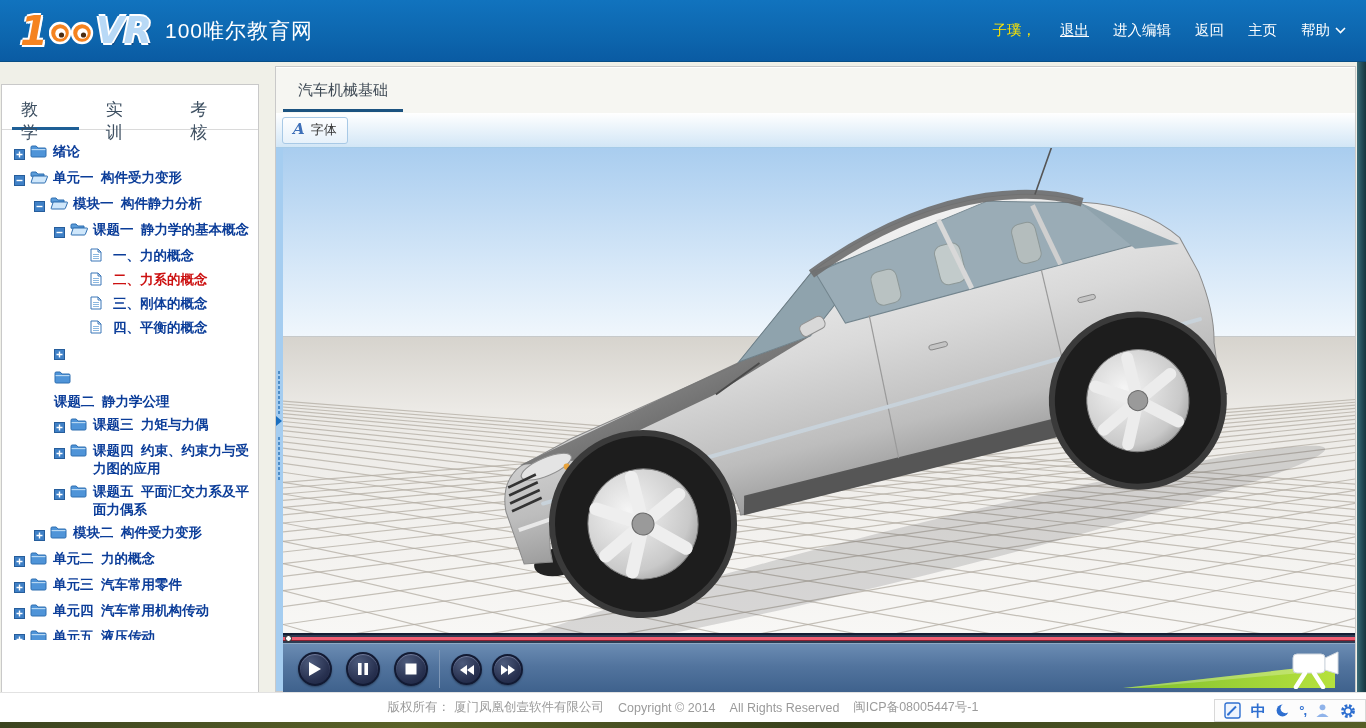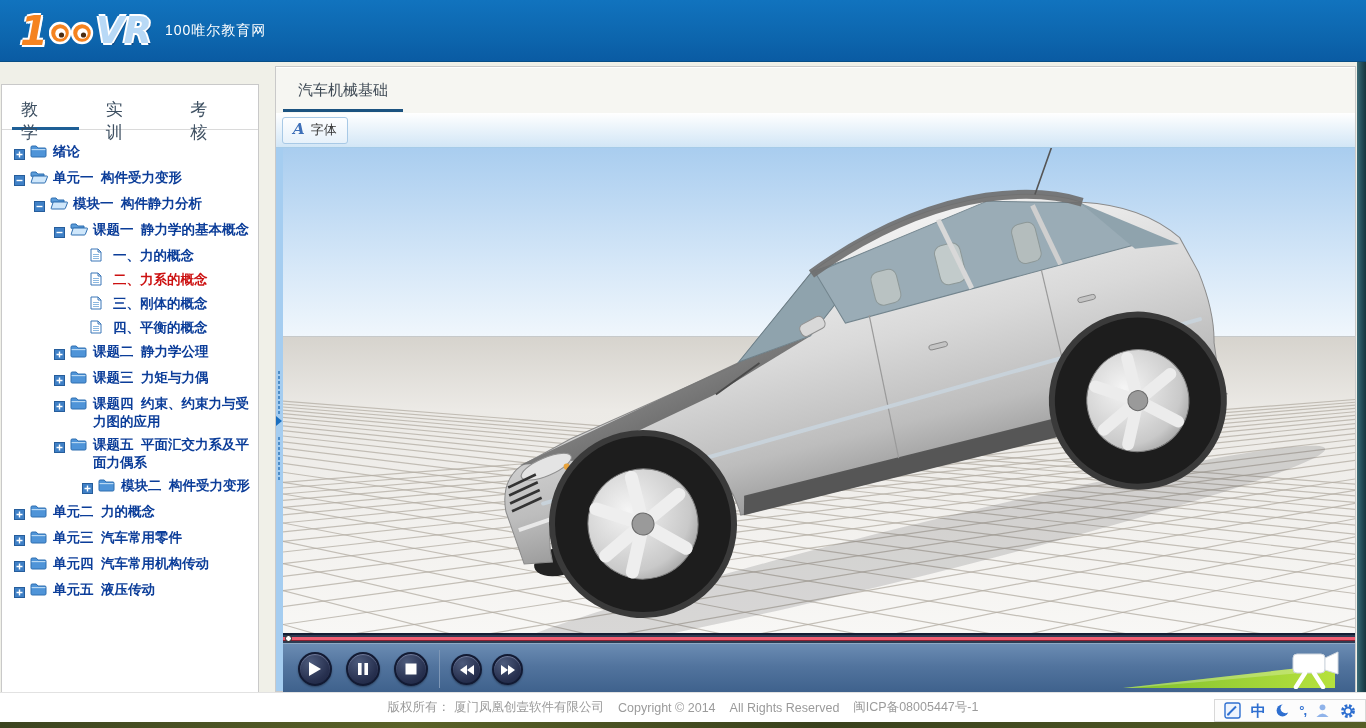--- a/index.html
+++ b/index.html
@@ -8,21 +8,21 @@
   
   .hdr{position:absolute;left:0;top:0;width:100%;height:62px;box-sizing:border-box;
        background:linear-gradient(180deg,#1173be 0%,#0d66ae 60%,#0a5ba3 100%);
        border-bottom:1px solid #084e86;display:flex;align-items:center;padding:0 20px;}
   .logo{display:flex;align-items:center;cursor:pointer;}
   .logo-1{font:italic 800 40px "DejaVu Sans",sans-serif;color:#f5831f;
           text-shadow:-2px 0 #fff,2px 0 #fff,0 -2px #fff,0 2px #fff,2px 2px #fff;}
   .logo-eyes{margin:4px 1px 0 1px;}
   .logo-vr{font:italic 800 37px "DejaVu Sans",sans-serif;color:#b8d9f6;
           text-shadow:-2px 0 #fff,2px 0 #fff,0 -2px #fff,0 2px #fff,2px 2px rgba(20,60,110,.6);letter-spacing:-1px;}
-  .site-title{color:#fff;font-size:14px;margin-left:14px;letter-spacing:1px;}
+  .site-title{color:#fff;font-size:21px;margin-left:14px;letter-spacing:1px;}
   .top-menu{margin-left:auto;display:flex;align-items:center;gap:24px;color:#fff;font-size:14.5px;}
   .top-menu a{color:#fff;text-decoration:none;cursor:pointer;}
   .u-name{color:#ffe600;}
   .lnk-underline{text-decoration:underline !important;}
   .help-wrap{display:flex;align-items:center;gap:5px;cursor:pointer;}
   
   .sidebar{position:absolute;left:1px;top:66px;width:258px;height:686px;background:#fff;
            border:1px solid #c9c9c9;box-sizing:border-box;margin-top:18px;}
   .sb-tabs{display:flex;align-items:stretch;padding:0 10px;border-bottom:1px solid #dadada;height:45px;box-sizing:border-box;gap:18px;}
   .sb-tab{font-size:17px;color:#3e5062;letter-spacing:4px;padding:13px 9px 7px;cursor:pointer;
@@ -103,20 +103,33 @@
         <circle cx="11" cy="13" r="10" fill="#f5831f" stroke="#fff" stroke-width="2.4"></circle>
         <circle cx="11.5" cy="13.5" r="5.2" fill="#fff"></circle>
         <circle cx="12.5" cy="15" r="2.6" fill="#4a2c12"></circle>
         <circle cx="33" cy="13" r="10" fill="#f5831f" stroke="#fff" stroke-width="2.4"></circle>
         <circle cx="33.5" cy="13.5" r="5.2" fill="#fff"></circle>
         <circle cx="34.5" cy="15" r="2.6" fill="#4a2c12"></circle>
       </svg>
       <span class="logo-vr">VR</span>
     </div>
     <div class="site-title">100唯尔教育网</div>
+    <div class="top-menu">
+      <span class="u-name"><span>子璞</span><span>，</span></span>
+      <a class="lnk-underline">退出</a>
+      <a>进入编辑</a>
+      <a>返回</a>
+      <a>主页</a>
+      <span class="help-wrap">
+        <a>帮助</a>
+        <svg width="11" height="7" viewBox="0 0 11 7">
+          <polyline points="1,1 5.5,5.5 10,1" fill="none" stroke="#fff" stroke-width="1.6"></polyline>
+        </svg>
+      </span>
+    </div>
   </div>
 
   <div class="sidebar">
     <div class="sb-tabs">
       <span class="sb-tab active">教 学</span>
       <span class="sb-tab">实 训</span>
       <span class="sb-tab">考 核</span>
     </div>
     <div class="tree">
         <div class="tree-row" style="padding-left: 8px;">
@@ -192,65 +205,65 @@
         </div>
         <div class="tree-row" style="padding-left: 68px;">
           <span class="tree-toggle empty"></span>
           <span class="tree-ico"><svg width="12" height="14" viewBox="0 0 12 14">
               <path d="M1 1 L8 1 L11 4 L11 13 L1 13 Z" fill="#fff" stroke="#3a77b8"></path>
               <path d="M8 1 L8 4 L11 4" fill="none" stroke="#3a77b8"></path>
               <path d="M3 6.5 H9 M3 8.5 H9 M3 10.5 H9" stroke="#7fb0dd" stroke-width="0.9"></path>
             </svg></span>
           <span class="tree-label">四、平衡的概念</span>
         </div>
+        <div class="tree-row" style="padding-left: 48px; flex-direction: column;">
+          <span class="tree-toggle"><svg width="11" height="11" viewBox="0 0 11 11">
+              <rect x="0.5" y="0.5" width="10" height="10" fill="#3f80c6" stroke="#265d9b"></rect>
+              <path d="M2.5 5.5 H8.5 M5.5 2.5 V8.5" stroke="#fff" stroke-width="1.4"></path>
+            </svg></span>
+          <span class="tree-ico"><svg width="17" height="13" viewBox="0 0 17 13">
+              <path d="M1 2.2 Q1 1 2.2 1 L6.2 1 L8 3 L15 3 Q16 3 16 4.2 L16 10.8 Q16 12 14.8 12 L2.2 12 Q1 12 1 10.8 Z" fill="#4f94d8" stroke="#2f6eb0"></path>
+              <path d="M1.6 4.6 L15.4 4.6" stroke="#bedcf5" stroke-width="1.1"></path>
+            </svg></span>
+          <span class="tree-label">课题二  静力学公理</span>
+        </div>
         <div class="tree-row" style="padding-left: 48px;">
           <span class="tree-toggle"><svg width="11" height="11" viewBox="0 0 11 11">
               <rect x="0.5" y="0.5" width="10" height="10" fill="#3f80c6" stroke="#265d9b"></rect>
               <path d="M2.5 5.5 H8.5 M5.5 2.5 V8.5" stroke="#fff" stroke-width="1.4"></path>
             </svg></span>
           <span class="tree-ico"><svg width="17" height="13" viewBox="0 0 17 13">
               <path d="M1 2.2 Q1 1 2.2 1 L6.2 1 L8 3 L15 3 Q16 3 16 4.2 L16 10.8 Q16 12 14.8 12 L2.2 12 Q1 12 1 10.8 Z" fill="#4f94d8" stroke="#2f6eb0"></path>
               <path d="M1.6 4.6 L15.4 4.6" stroke="#bedcf5" stroke-width="1.1"></path>
             </svg></span>
-          <span class="tree-label">课题二  静力学公理</span>
+          <span class="tree-label">课题三  力矩与力偶</span>
         </div>
         <div class="tree-row" style="padding-left: 48px;">
           <span class="tree-toggle"><svg width="11" height="11" viewBox="0 0 11 11">
               <rect x="0.5" y="0.5" width="10" height="10" fill="#3f80c6" stroke="#265d9b"></rect>
               <path d="M2.5 5.5 H8.5 M5.5 2.5 V8.5" stroke="#fff" stroke-width="1.4"></path>
             </svg></span>
           <span class="tree-ico"><svg width="17" height="13" viewBox="0 0 17 13">
               <path d="M1 2.2 Q1 1 2.2 1 L6.2 1 L8 3 L15 3 Q16 3 16 4.2 L16 10.8 Q16 12 14.8 12 L2.2 12 Q1 12 1 10.8 Z" fill="#4f94d8" stroke="#2f6eb0"></path>
               <path d="M1.6 4.6 L15.4 4.6" stroke="#bedcf5" stroke-width="1.1"></path>
             </svg></span>
-          <span class="tree-label">课题三  力矩与力偶</span>
+          <span class="tree-label">课题四  约束、约束力与受力图的应用</span>
         </div>
         <div class="tree-row" style="padding-left: 48px;">
           <span class="tree-toggle"><svg width="11" height="11" viewBox="0 0 11 11">
               <rect x="0.5" y="0.5" width="10" height="10" fill="#3f80c6" stroke="#265d9b"></rect>
               <path d="M2.5 5.5 H8.5 M5.5 2.5 V8.5" stroke="#fff" stroke-width="1.4"></path>
             </svg></span>
           <span class="tree-ico"><svg width="17" height="13" viewBox="0 0 17 13">
               <path d="M1 2.2 Q1 1 2.2 1 L6.2 1 L8 3 L15 3 Q16 3 16 4.2 L16 10.8 Q16 12 14.8 12 L2.2 12 Q1 12 1 10.8 Z" fill="#4f94d8" stroke="#2f6eb0"></path>
               <path d="M1.6 4.6 L15.4 4.6" stroke="#bedcf5" stroke-width="1.1"></path>
             </svg></span>
-          <span class="tree-label">课题四  约束、约束力与受力图的应用</span>
-        </div>
-        <div class="tree-row" style="padding-left: 48px;">
-          <span class="tree-toggle"><svg width="11" height="11" viewBox="0 0 11 11">
-              <rect x="0.5" y="0.5" width="10" height="10" fill="#3f80c6" stroke="#265d9b"></rect>
-              <path d="M2.5 5.5 H8.5 M5.5 2.5 V8.5" stroke="#fff" stroke-width="1.4"></path>
-            </svg></span>
-          <span class="tree-ico"><svg width="17" height="13" viewBox="0 0 17 13">
-              <path d="M1 2.2 Q1 1 2.2 1 L6.2 1 L8 3 L15 3 Q16 3 16 4.2 L16 10.8 Q16 12 14.8 12 L2.2 12 Q1 12 1 10.8 Z" fill="#4f94d8" stroke="#2f6eb0"></path>
-              <path d="M1.6 4.6 L15.4 4.6" stroke="#bedcf5" stroke-width="1.1"></path>
-            </svg></span>
           <span class="tree-label">课题五  平面汇交力系及平面力偶系</span>
         </div>
-        <div class="tree-row" style="padding-left: 28px; justify-content: flex-end;">
+        <div class="tree-row" style="padding-left: 28px;">
           <span class="tree-toggle"><svg width="11" height="11" viewBox="0 0 11 11">
               <rect x="0.5" y="0.5" width="10" height="10" fill="#3f80c6" stroke="#265d9b"></rect>
               <path d="M2.5 5.5 H8.5 M5.5 2.5 V8.5" stroke="#fff" stroke-width="1.4"></path>
             </svg></span>
           <span class="tree-ico"><svg width="17" height="13" viewBox="0 0 17 13">
               <path d="M1 2.2 Q1 1 2.2 1 L6.2 1 L8 3 L15 3 Q16 3 16 4.2 L16 10.8 Q16 12 14.8 12 L2.2 12 Q1 12 1 10.8 Z" fill="#4f94d8" stroke="#2f6eb0"></path>
               <path d="M1.6 4.6 L15.4 4.6" stroke="#bedcf5" stroke-width="1.1"></path>
             </svg></span>
           <span class="tree-label">模块二  构件受力变形</span>
         </div>

